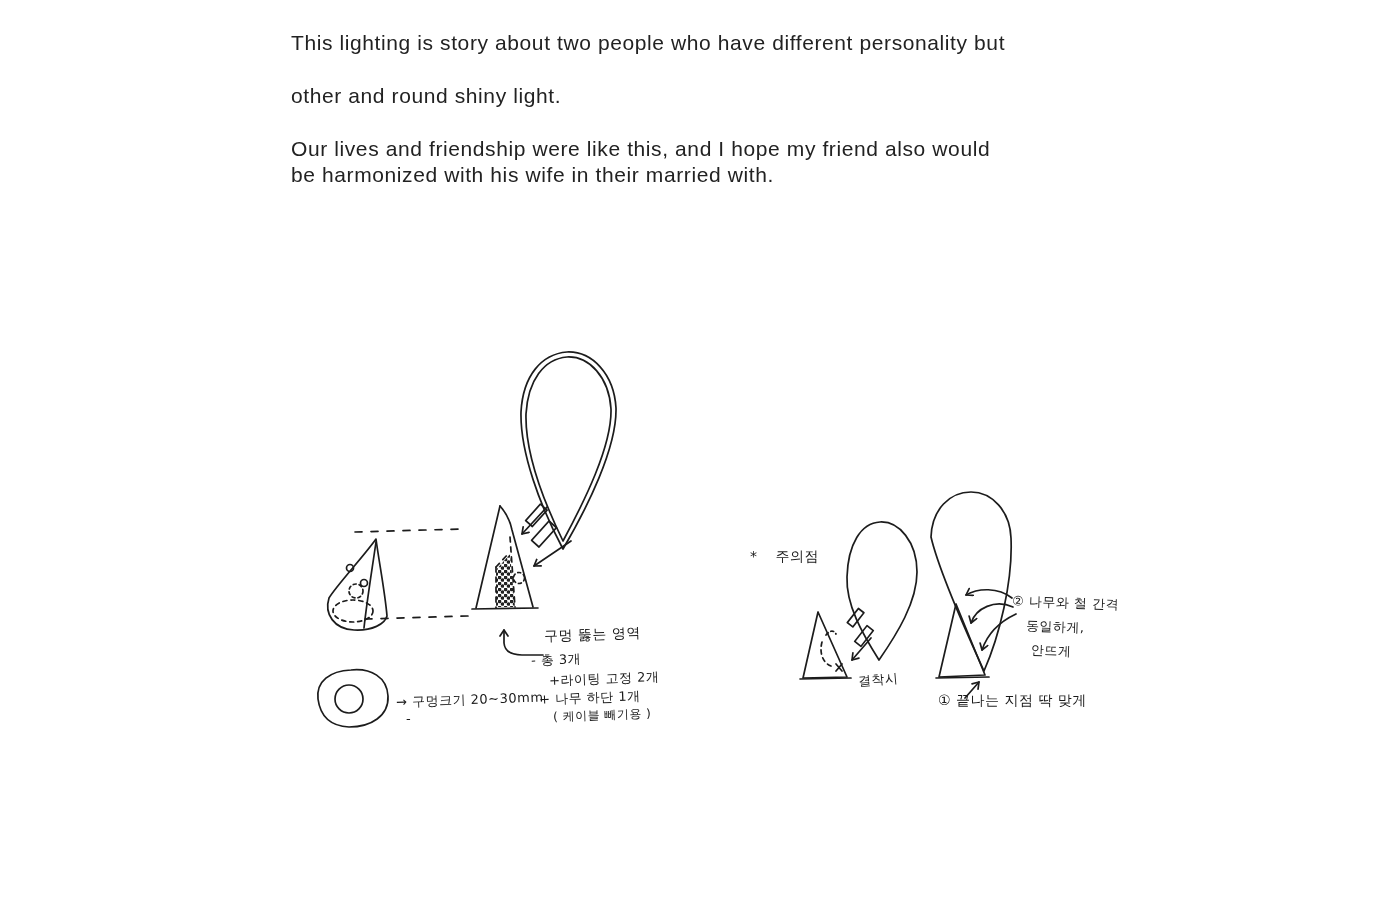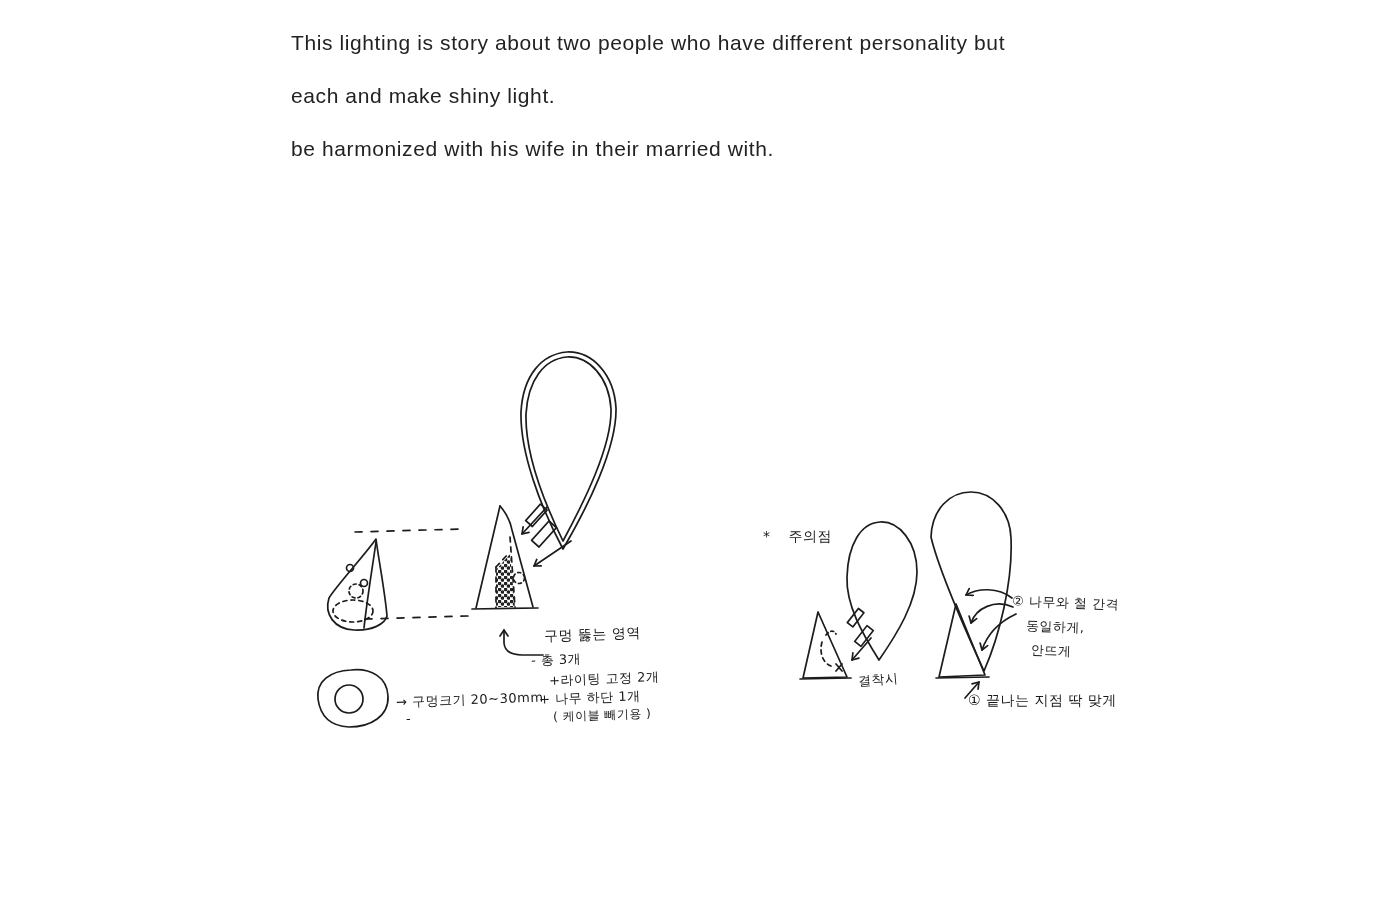--- a/index.html
+++ b/index.html
@@ -27,23 +27,24 @@
 </head>
 <body>
 
 <div class="page">
 
   <div class="intro">
     <div class="para">
       <div class="line">This lighting is story about two people who have different personality but</div>
     </div>
     <div class="para">
-      <div class="line">each and make shiny light.</div>
+      <div class="line">other and round shiny light.</div>
     </div>
     <div class="para">
+      <div class="line">Our lives and friendship were like this, and I hope my friend also would</div>
       <div class="line">be harmonized with his wife in their married with.</div>
     </div>
   </div>
 
   <svg class="sketch-svg" viewBox="0 0 880 460">
     <defs>
       <marker id="ah" markerWidth="12" markerHeight="12" refX="7" refY="5" orient="auto" markerUnits="userSpaceOnUse">
         <path d="M1,1 L7,5 L1,9" fill="none" stroke="#1c1c1c" stroke-width="1.6"></path>
       </marker>
       <pattern id="stipple" width="6" height="6" patternUnits="userSpaceOnUse">
@@ -121,22 +122,22 @@
   </svg>
 
   <div class="hw big rot-1" style="left:544px;top:626px;">구멍 뚫는 영역</div>
   <div class="hw rot-1" style="left:531px;top:651px;">- 총 3개</div>
   <div class="hw rot-1" style="left:549px;top:670px;">+라이팅 고정 2개</div>
   <div class="hw rot-1" style="left:539px;top:689px;">+ 나무 하단 1개</div>
   <div class="hw small rot-1" style="left:553px;top:707px;">( 케이블 빼기용 )</div>
   <div class="hw rot-1" style="left:396px;top:691px;">→ 구멍크기 20~30mm</div>
   <div class="hw" style="left:406px;top:711px;">-</div>
 
-  <div class="hw big" style="left:750px;top:528px;margin-left:13px;">
+  <div class="hw big" style="left:750px;top:548px;">
     <span class="star-gap">*</span><span>주의점</span>
   </div>
   <div class="hw rot-2" style="left:858px;top:671px;">결착시</div>
   <div class="hw rot-3" style="left:1012px;top:594px;">② 나무와 철 간격</div>
   <div class="hw rot-3" style="left:1026px;top:618px;">동일하게,</div>
   <div class="hw rot-3" style="left:1031px;top:642px;">안뜨게</div>
-  <div class="hw big" style="left:968px;top:692px;">① 끝나는 지점 딱 맞게</div>
+  <div class="hw big" style="left:938px;top:692px;">① 끝나는 지점 딱 맞게</div>
 
 </div>
 
 </body></html>

